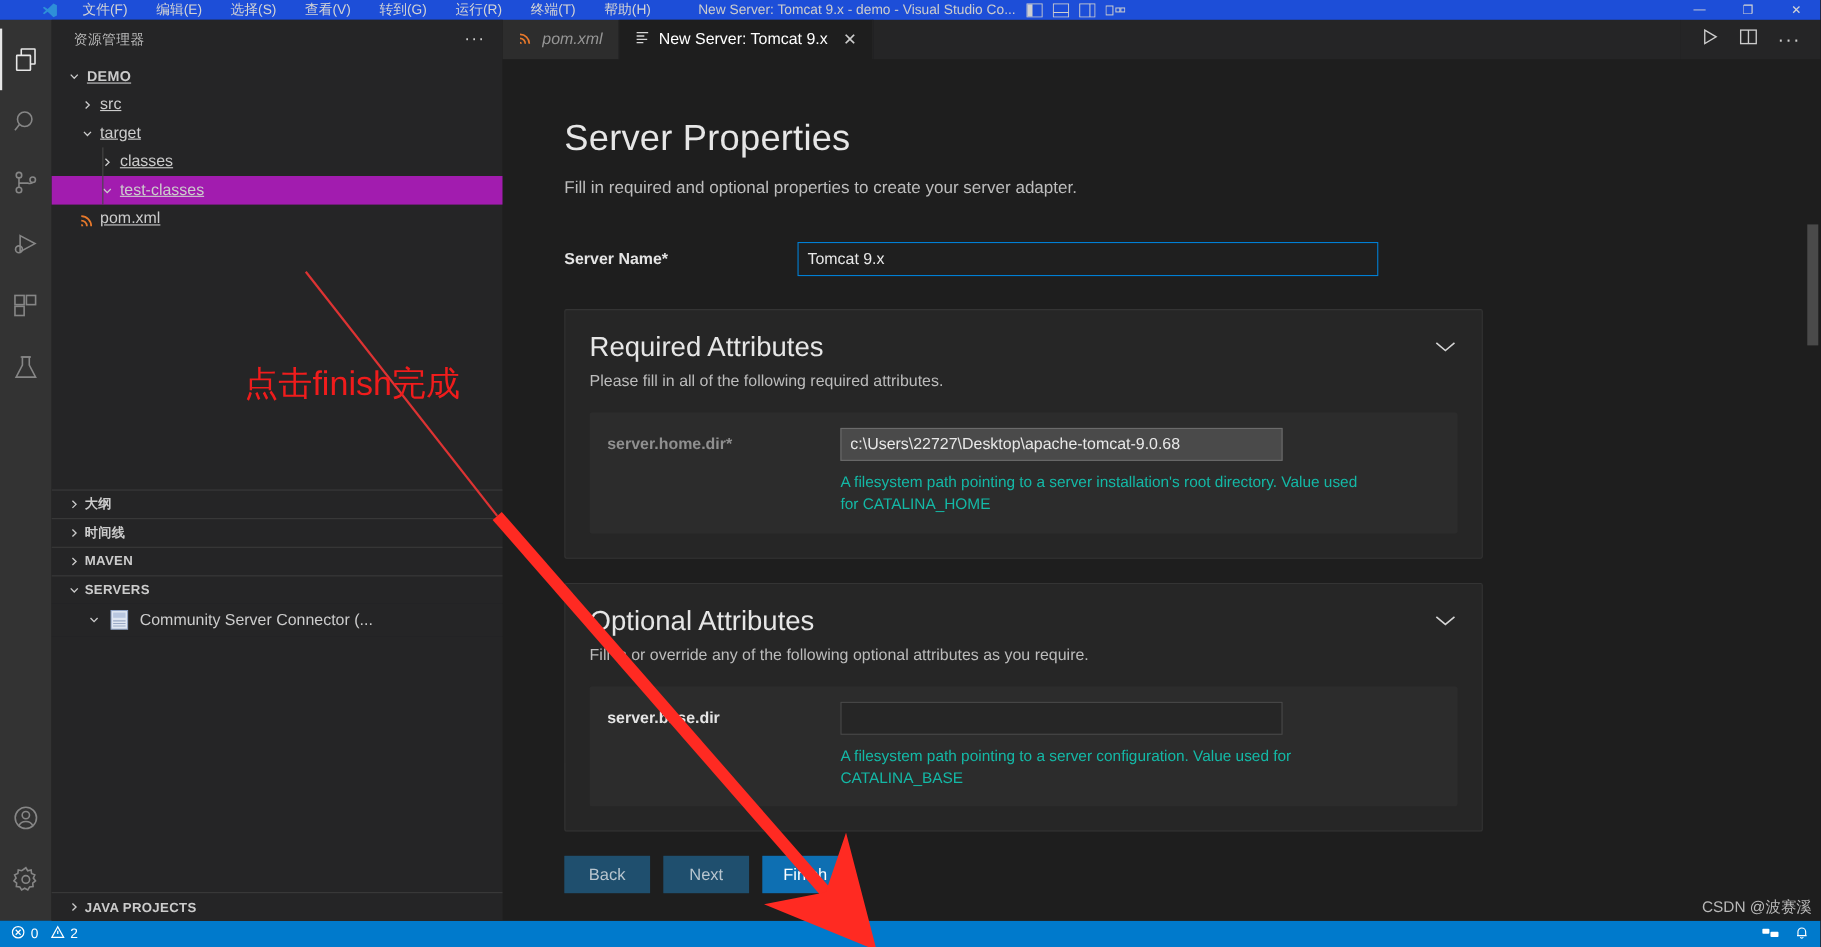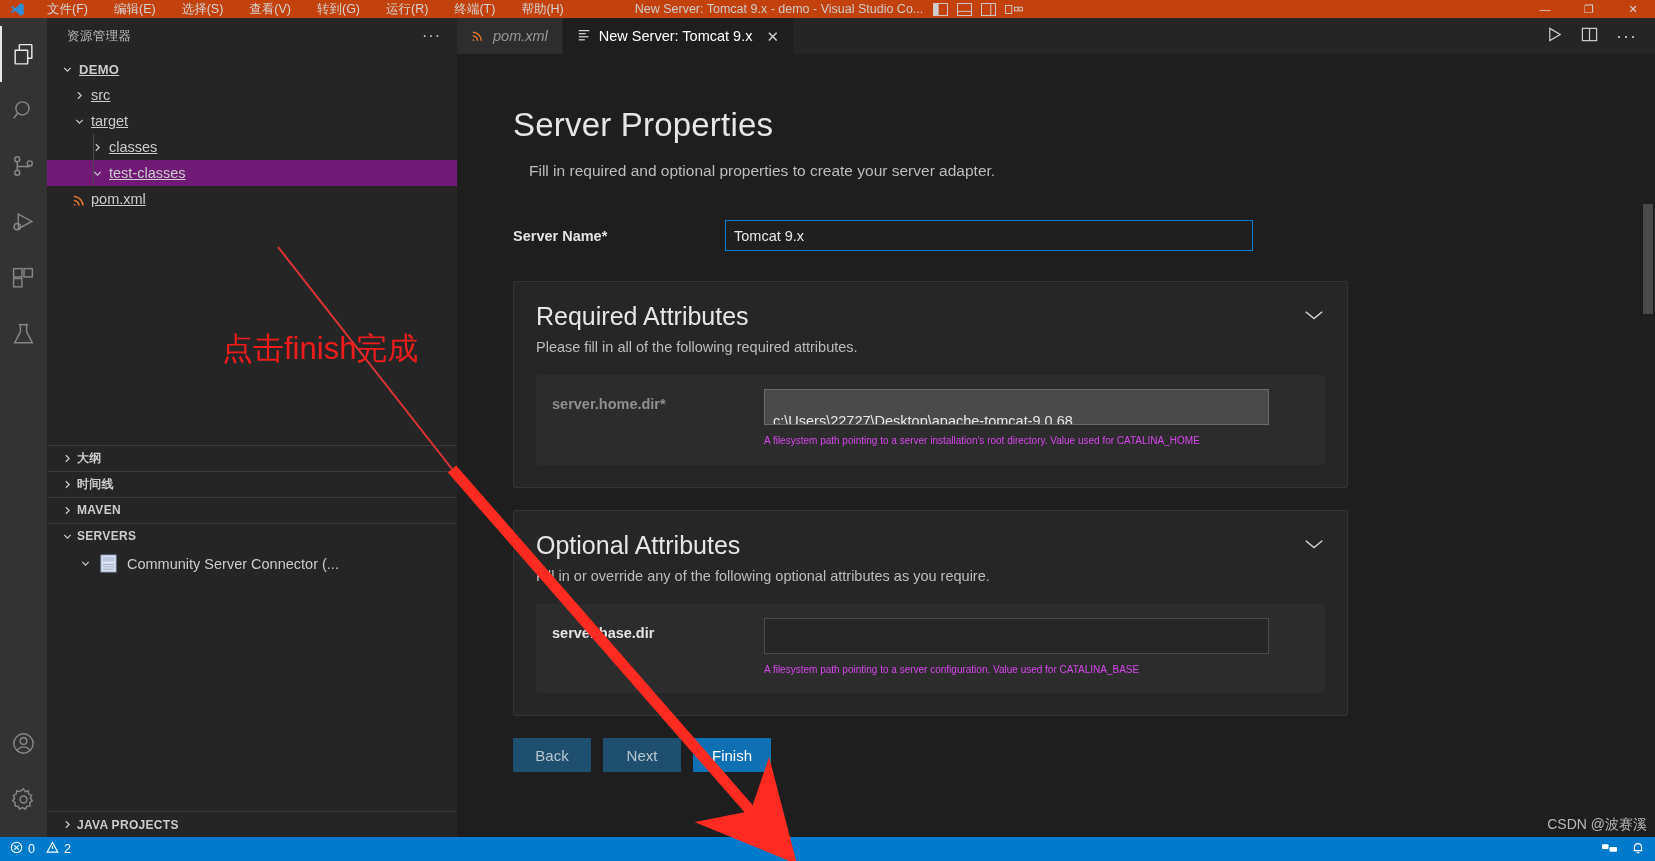--- a/index.html
+++ b/index.html
@@ -7,23 +7,23 @@
     width:1655px;height:861px;overflow:hidden;
     background:#1e1e1e;
     font-family:"Liberation Sans","DejaVu Sans",sans-serif;
     color:#cccccc;
     position:relative;
   }
   .app{position:absolute;inset:0;display:flex;flex-direction:column;}
 
   
   .titlebar{
-    height:18px;flex:0 0 18px;background:#c2410c;
+    height:18px;flex:0 0 18px;background:#1d4ed8;
     display:flex;align-items:flex-end;position:relative;overflow:hidden;
-    font-size:12.5px;color:#cfcfcf;
+    font-size:12.5px;color:#cfcfcf;padding-left:28px;
   }
   .tb-logo{width:34px;height:18px;display:flex;align-items:center;justify-content:center;}
   .tb-logo svg{display:block;}
   .menu{display:flex;align-items:center;gap:0px;}
   .menu-item{padding:0 13px;line-height:18px;white-space:nowrap;font-size:12.5px;color:#d4d4d4;}
   .tb-center{
     position:absolute;left:0;right:0;top:0;height:18px;
     display:flex;align-items:center;justify-content:center;gap:10px;
     pointer-events:none;
   }
@@ -63,21 +63,21 @@
     font-size:12.5px;letter-spacing:.4px;color:#bbbbbb;
   }
   .sb-head .t{flex:1 1 auto;}
   .sb-dots{color:#cccccc;font-size:16px;letter-spacing:1px;padding:0 6px;}
 
   .tree{flex:0 0 auto;padding-top:2px;text-decoration:underline;}
   .trow{
     height:26px;display:flex;align-items:center;font-size:14.5px;color:#cccccc;
     padding-left:10px;box-sizing:border-box;white-space:nowrap;position:relative;
   }
-  .trow.sel{background:#701a75;}
+  .trow.sel{background:#a21caf;}
   .chev{width:20px;display:inline-flex;align-items:center;justify-content:center;color:#cccccc;flex:0 0 20px;}
   .chev svg{display:block;}
   .trow .lbl{margin-left:2px;}
   .trow.root .lbl{font-weight:bold;font-size:13px;letter-spacing:.3px;}
   .indent1{padding-left:22px;}
   .indent2{padding-left:40px;}
   .guide{position:absolute;left:46px;top:0;bottom:0;width:1px;background:#474747;}
   .xmlicon{width:20px;flex:0 0 20px;display:inline-flex;align-items:center;justify-content:center;}
 
   .sb-spacer{flex:1 1 auto;min-height:0;}
@@ -106,21 +106,21 @@
   .tab .tclose{margin-left:6px;font-size:15px;color:#cccccc;line-height:1;}
   .tabs-fill{flex:1 1 auto;background:#252526;}
   .tabs-actions{display:flex;align-items:center;gap:18px;padding:0 18px;background:#252526;color:#cccccc;}
 
   .epane{flex:1 1 auto;position:relative;overflow:hidden;background:#1e1e1e;}
   .form{
     position:absolute;left:0;top:0;right:0;bottom:0;
     padding:52px 0 0 56px;box-sizing:border-box;overflow:hidden;
   }
   .h1{font-size:33px;font-weight:normal;color:#e6e6e6;letter-spacing:.2px;margin:0 0 18px 0;}
-  .sub{font-size:15.5px;color:#bdbdbd;margin:0 0 40px 16px;}
+  .sub{font-size:15.5px;color:#bdbdbd;margin:0 0 40px 0;}
   .rowfield{display:flex;align-items:center;margin-bottom:30px;}
   .rowfield .flabel{width:212px;flex:0 0 212px;font-size:14.5px;color:#e4e4e4;font-weight:bold;}
   .txt{
     width:528px;height:31px;box-sizing:border-box;
     background:#1f1f1f;border:1px solid #007fd4;color:#e8e8e8;
     font-size:14.5px;padding:0 8px;outline:none;
     font-family:"Liberation Sans","DejaVu Sans",sans-serif;
   }
   .card{
     width:835px;box-sizing:border-box;
@@ -132,26 +132,26 @@
   .chevbig{position:absolute;right:22px;top:26px;color:#d4d4d4;}
   .attr{
     background:#2c2c2c;border-radius:2px;padding:14px 16px 16px 16px;
     display:flex;align-items:flex-start;
   }
   .attr .alabel{width:212px;flex:0 0 212px;font-size:14.5px;font-weight:bold;padding-top:7px;}
   .attr.req .alabel{color:#8f8f8f;}
   .attr.opt .alabel{color:#e4e4e4;}
   .afields{flex:1 1 auto;min-width:0;}
   .aval{
-    width:505px;height:30px;box-sizing:border-box;
+    width:402px;height:30px;box-sizing:border-box;
     background:#4a4a4a;border:1px solid #6b6b6b;color:#e8e8e8;
-    font-size:14.5px;padding:17px 8px;line-height:28px;white-space:nowrap;overflow:hidden;
+    font-size:14.5px;padding:0 8px;line-height:28px;white-space:nowrap;overflow:hidden;
   }
   .aval.empty{background:#262626;border:1px solid #4a4a4a;}
-  .ahelp{font-size:10px;color:#d946ef;line-height:1.45;margin-top:9px;max-width:470px;}
+  .ahelp{font-size:14px;color:#14b8a6;line-height:1.45;margin-top:9px;max-width:470px;}
   .btns{display:flex;gap:12px;margin-top:4px;}
   .btn{
     min-width:78px;height:34px;box-sizing:border-box;
     display:flex;align-items:center;justify-content:center;
     font-size:15px;color:#b9c6cf;background:#1f4f6e;
     border:none;padding:0 16px;
     font-family:"Liberation Sans","DejaVu Sans",sans-serif;
   }
   .btn.primary{background:#0e6fb2;color:#ffffff;}
 

